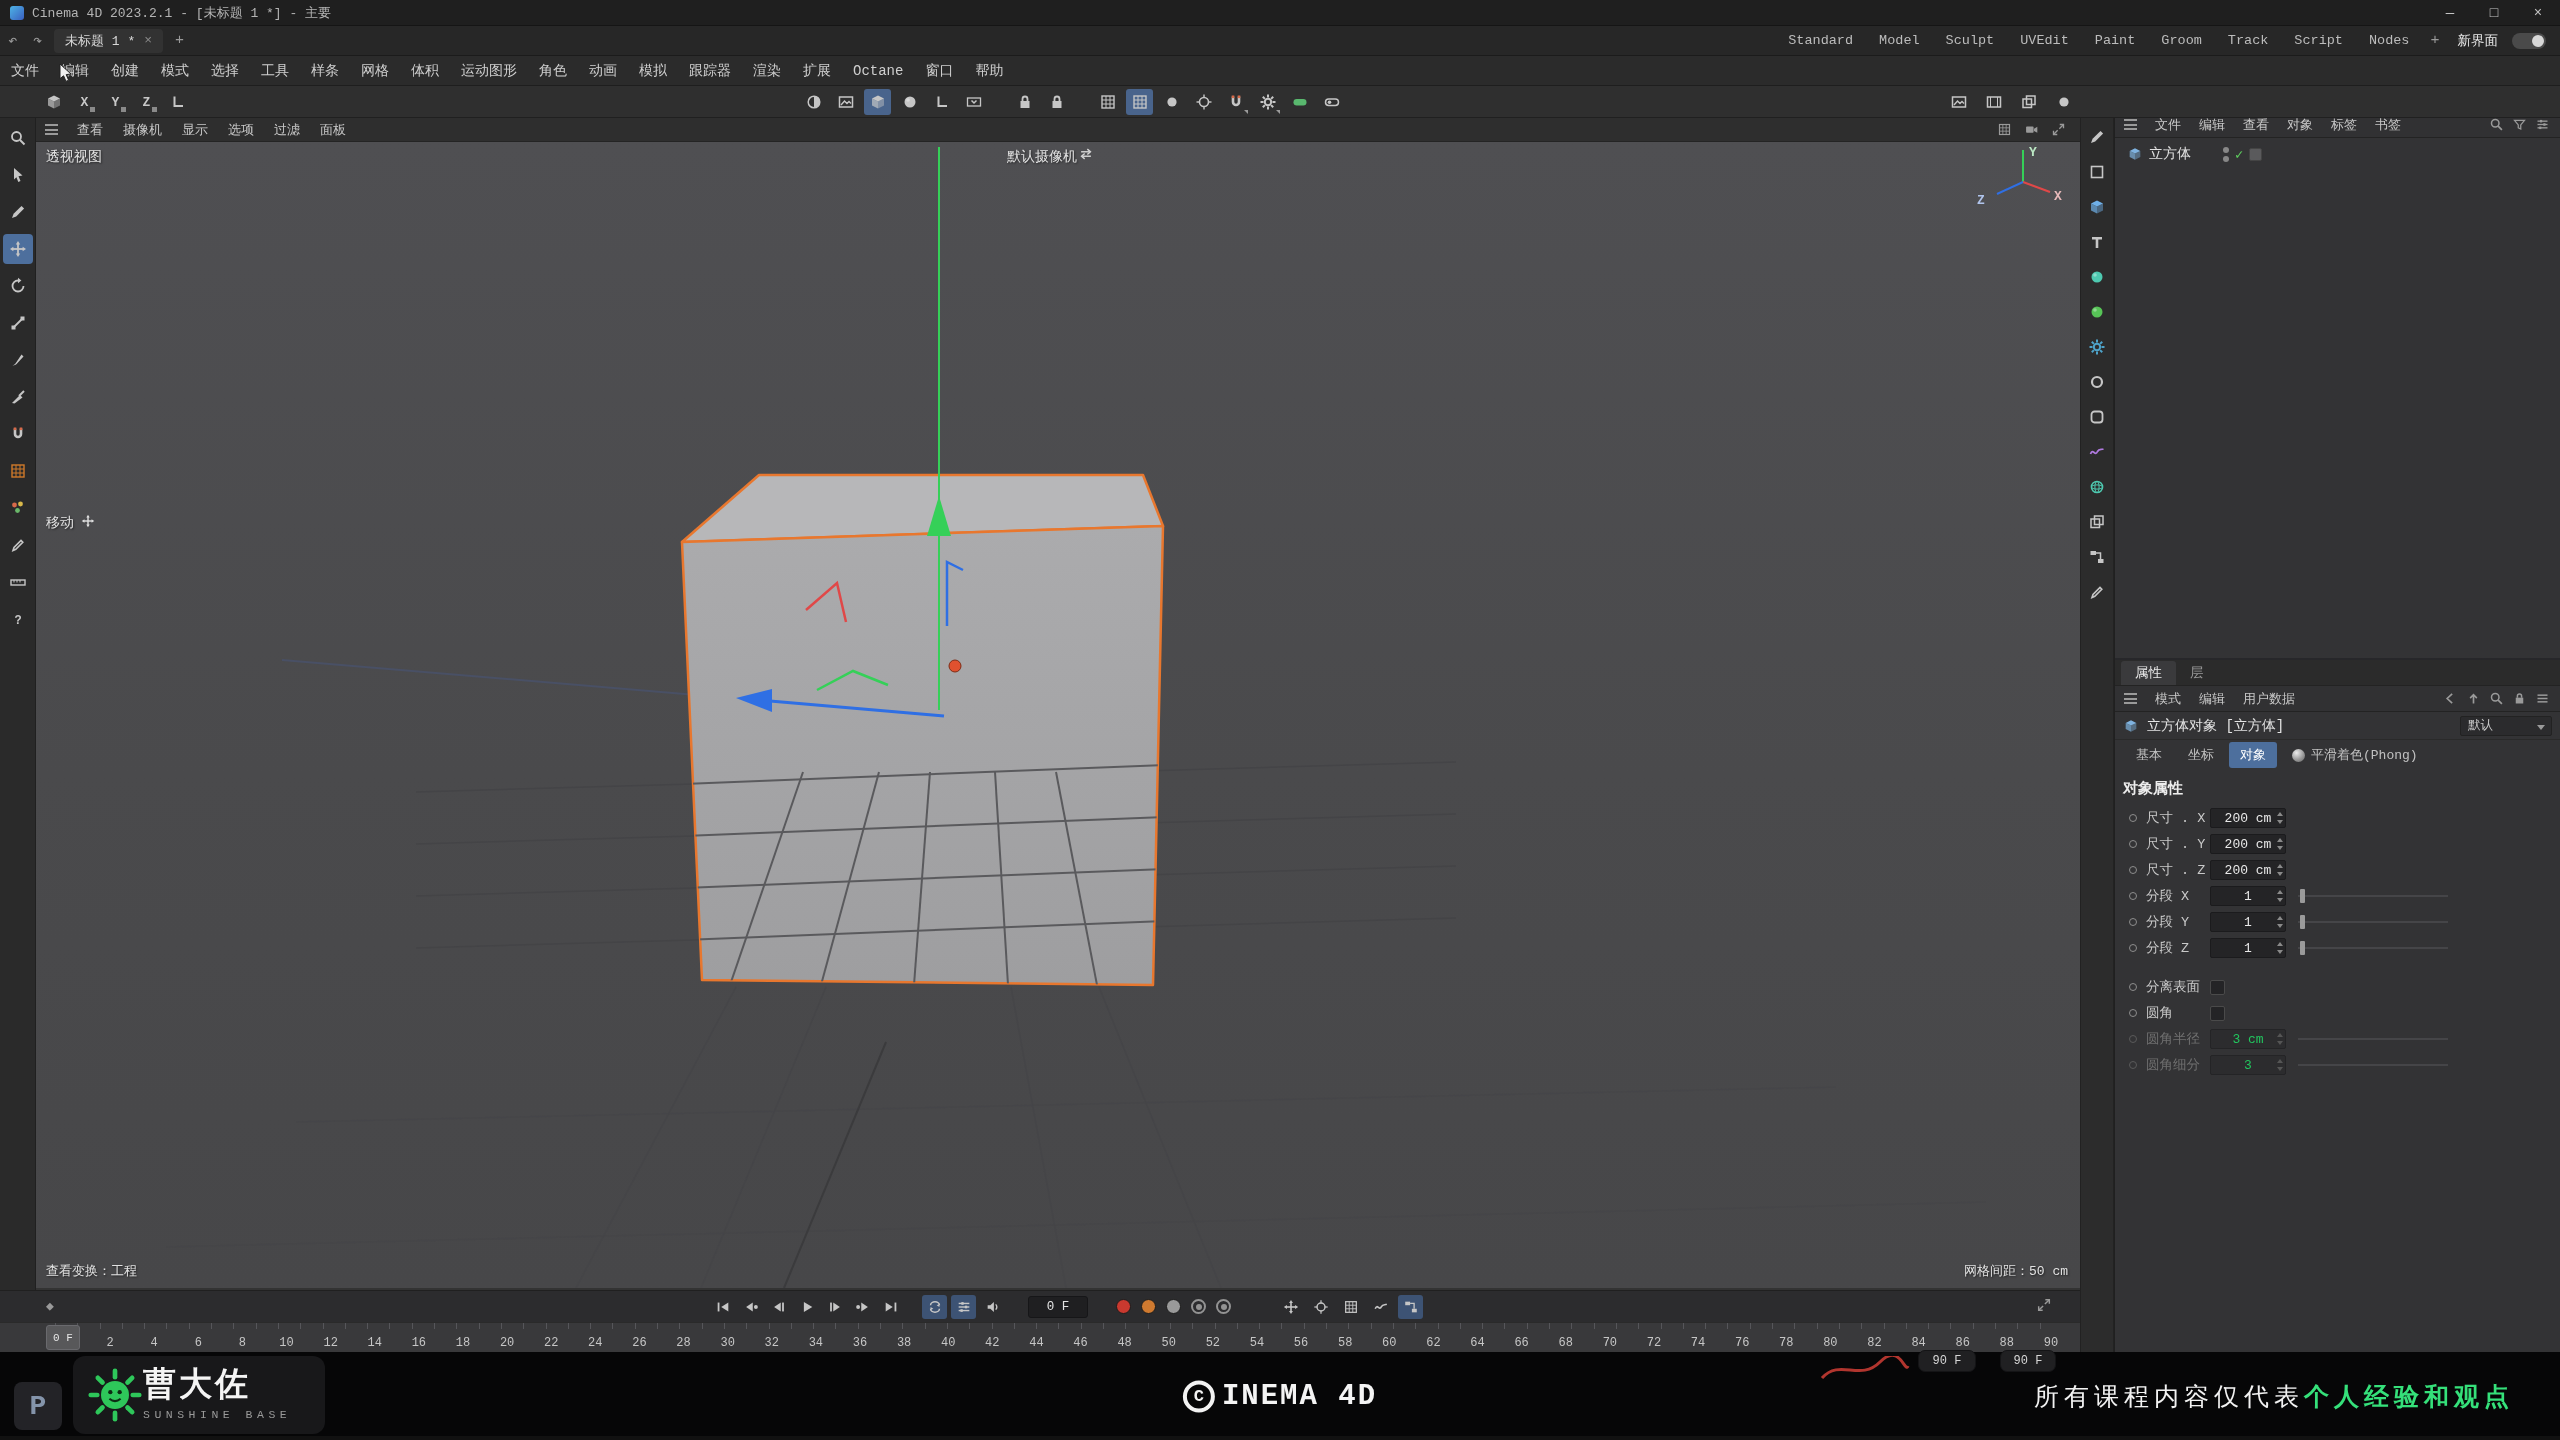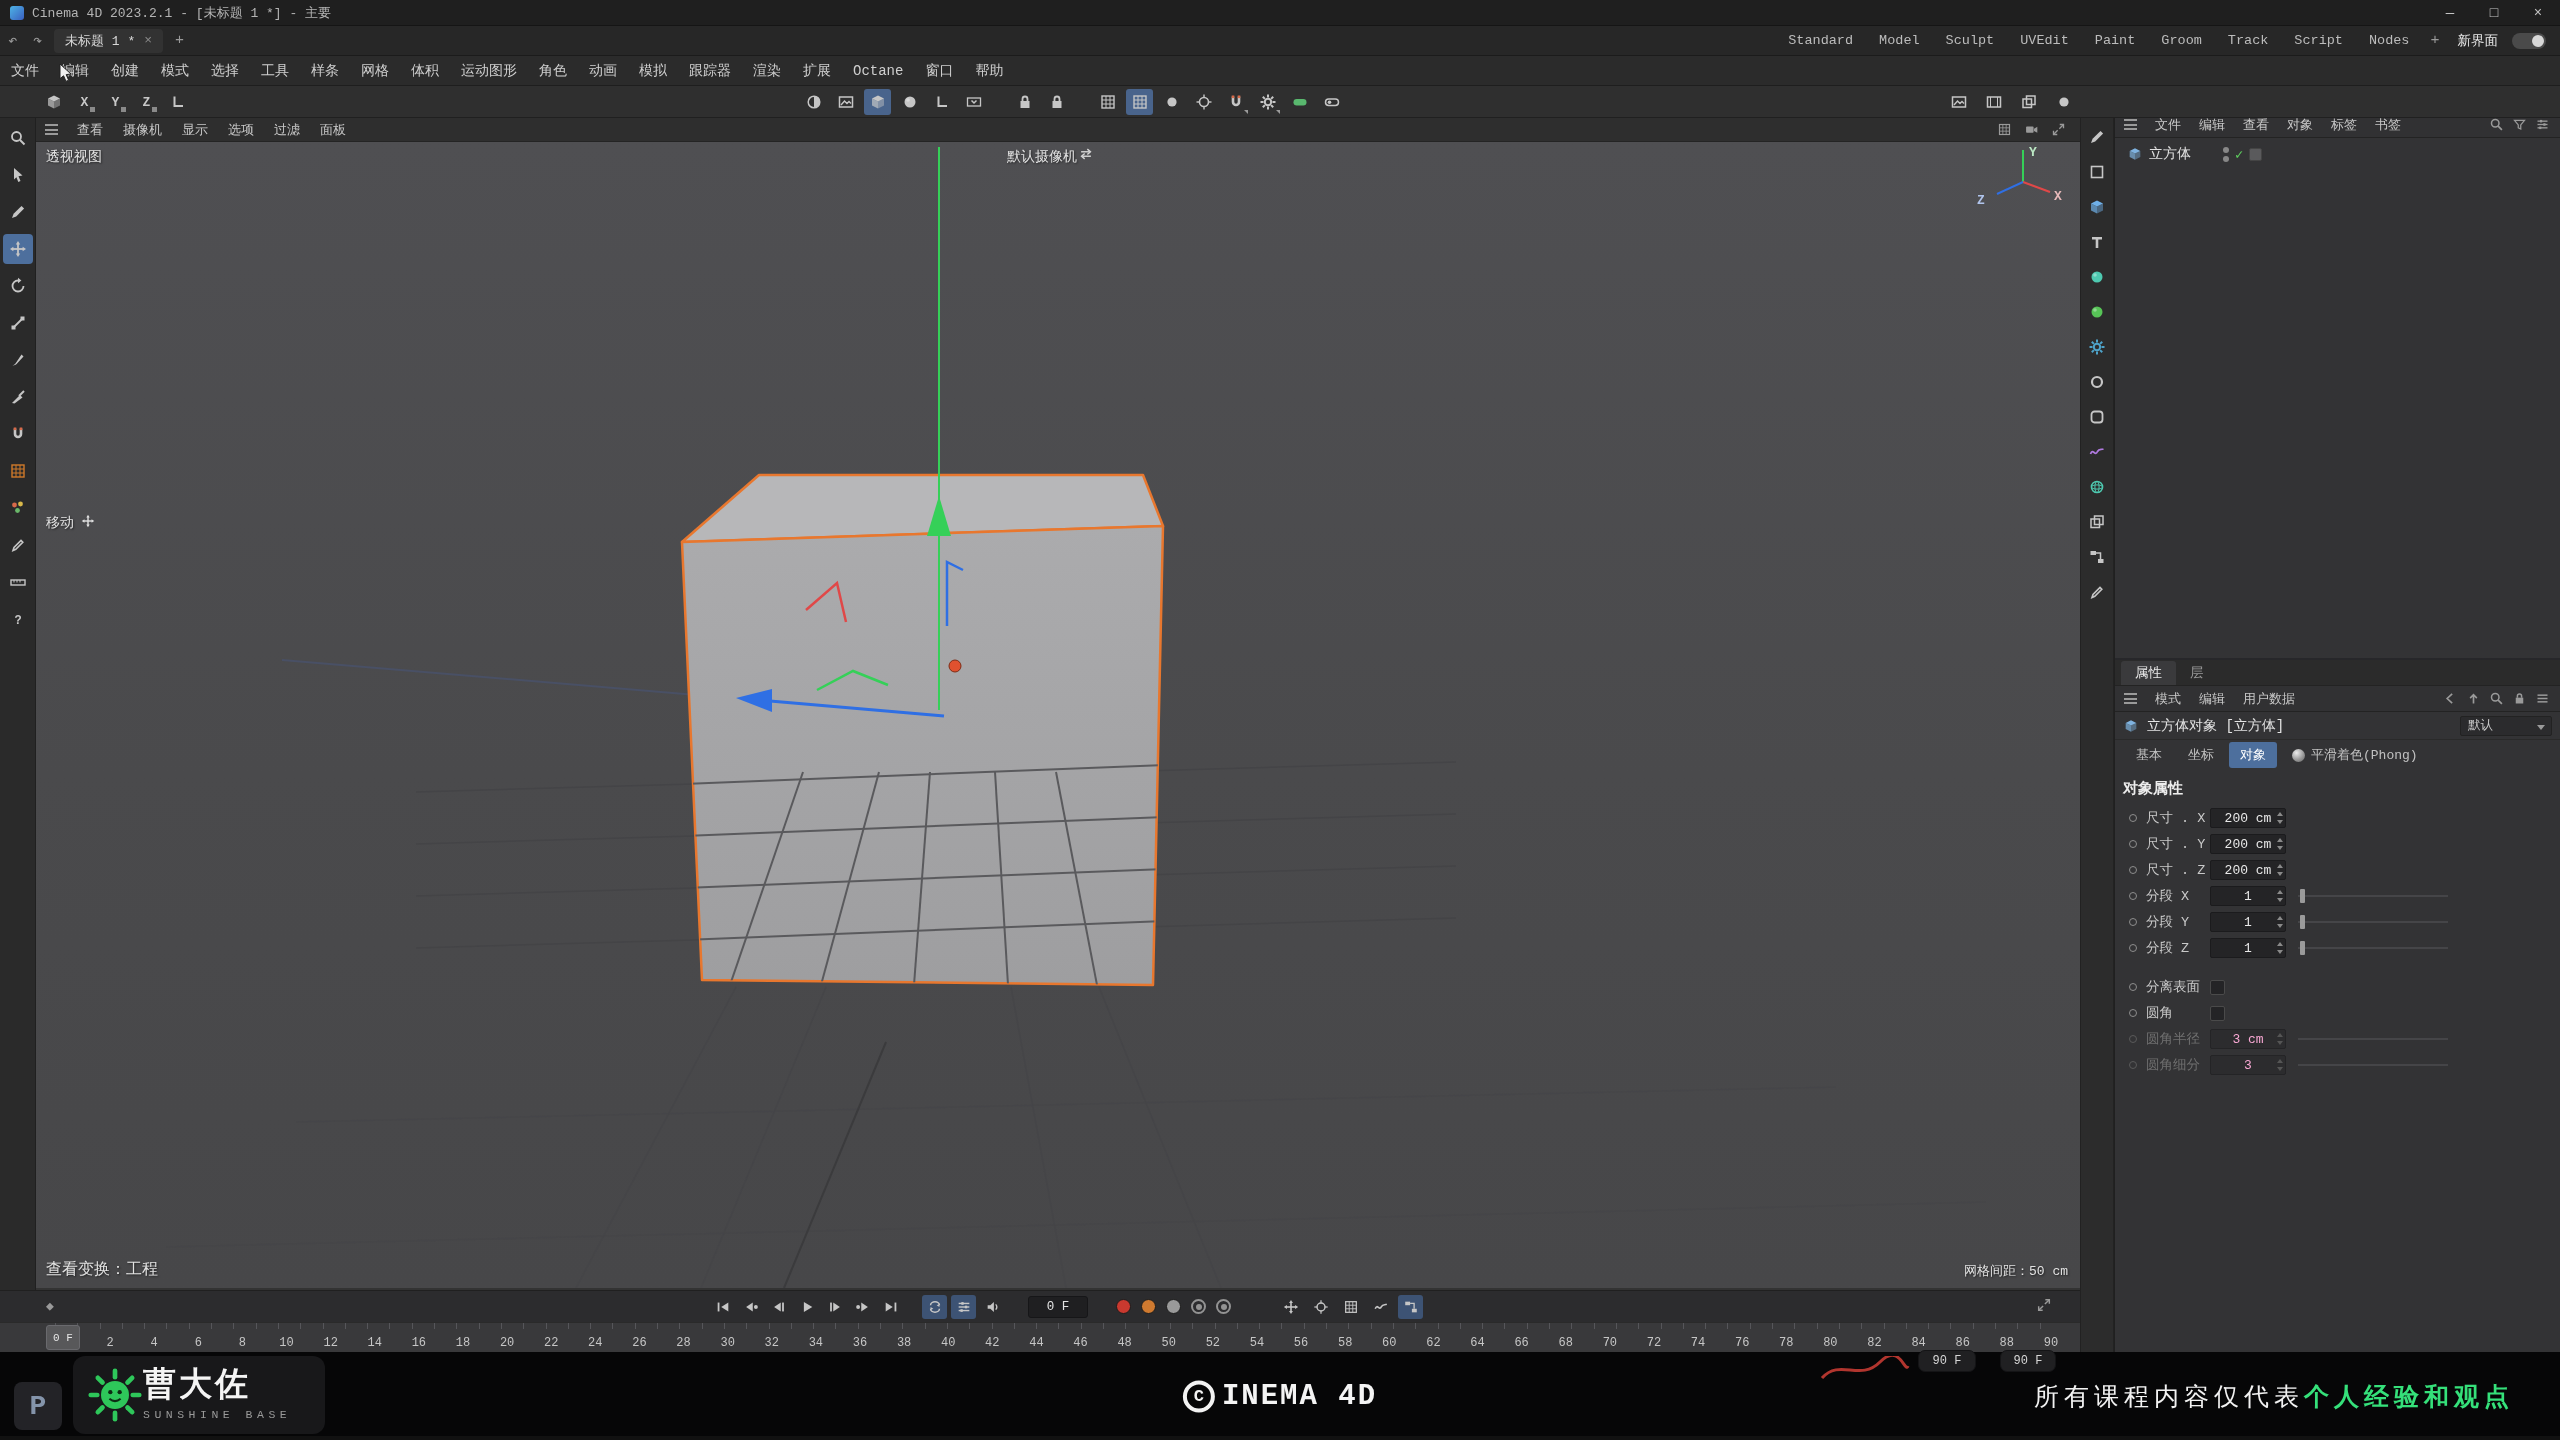--- a/index.html
+++ b/index.html
@@ -55,21 +55,21 @@
 #vp-menu-icons{margin-left:auto;display:flex;gap:12px;padding-right:14px}
 .mini{display:flex;align-items:center}
 
 
 #viewport{position:absolute;left:36px;top:142px;width:2044px;height:1146px;background:linear-gradient(180deg,#4f4f52,#4a4a4c 55%,#474749);overflow:hidden;z-index:1}
 #scene{position:absolute;inset:0}
 .vp-label{position:absolute;font-size:14px;color:#e2e2e2;text-shadow:1px 1px 2px rgba(0,0,0,.55)}
 #view-label{left:10px;top:6px}
 #cam-label{left:971px;top:4px;display:flex;gap:1px;align-items:flex-end}
 #tool-hint{left:10px;top:372px;display:flex;gap:7px;align-items:center}
-#status-left{left:10px;bottom:8px;font-size:16px}
+#status-left{left:10px;bottom:8px;font-size:13px}
 #status-right{right:12px;bottom:8px;font-size:13px}
 
 
 #right-strip{position:absolute;left:2080px;top:118px;width:34px;height:1234px;background:#2c2c2c;border-left:1px solid #222;border-right:1px solid #222;display:flex;flex-direction:column;align-items:center;padding-top:6px;gap:9px;z-index:2}
 .strip-tile{width:26px;height:26px;display:flex;align-items:center;justify-content:center;border-radius:3px;flex:none}
 
 
 #right-panel{position:absolute;left:2114px;top:86px;width:446px;height:1266px;background:#333335;border-left:1px solid #202020;z-index:2}
 .panel-tabs{height:26px;background:#2b2b2b;display:flex;align-items:center;border-bottom:1px solid #232323;padding-left:6px}
 .ptab{padding:3px 14px;font-size:13.5px;color:#9c9c9c;border-radius:3px 3px 0 0}
@@ -101,21 +101,21 @@
 .num-input{width:76px;height:20px;background:#242426;border:1px solid #1b1b1d;border-radius:2px;display:flex;align-items:center;justify-content:center;position:relative;font-size:13px;color:#e8e8e8;flex:none}
 .num-input .spin{position:absolute;right:2px;top:3px;bottom:3px;display:flex;flex-direction:column;justify-content:space-between}
 .spin i{display:block;width:0;height:0;border-left:3.5px solid transparent;border-right:3.5px solid transparent}
 .spin .up{border-bottom:4px solid #8a8a8a}
 .spin .dn{border-top:4px solid #8a8a8a}
 .slider{position:relative;width:150px;height:14px;margin-left:12px;flex:none}
 .slider .track{position:absolute;left:0;right:0;top:6px;height:2px;background:#454548}
 .slider .handle{position:absolute;left:2px;top:0;width:5px;height:14px;background:#9a9a9a;border-radius:1px}
 .checkbox{width:15px;height:15px;background:#242426;border:1px solid #4a4a4a;border-radius:2px;flex:none}
 .prop-row.disabled .prop-label{color:#6f6f6f}
-.prop-row.disabled .num-input{color:#f9a8d4;background:#2c2c2e;border-color:#242426}
+.prop-row.disabled .num-input{color:#22c55e;background:#2c2c2e;border-color:#242426}
 .prop-row.disabled .key-dot{border-color:#5a5a5a}
 .prop-row.disabled .spin .up{border-bottom-color:#555}
 .prop-row.disabled .spin .dn{border-top-color:#555}
 
 
 #transport-row{position:absolute;left:0;top:1290px;width:2080px;height:32px;background:#2c2c2e;border-top:1px solid #202020;z-index:2}
 .t-diamond{position:absolute;left:46px;top:7px;color:#9a9a9a;font-size:13px}
 #transport-buttons{position:absolute;left:710px;top:4px;display:flex;gap:3px}
 .t-btn{width:25px;height:24px;display:flex;align-items:center;justify-content:center;border-radius:3px}
 .t-btn.active{background:#3d5374}

